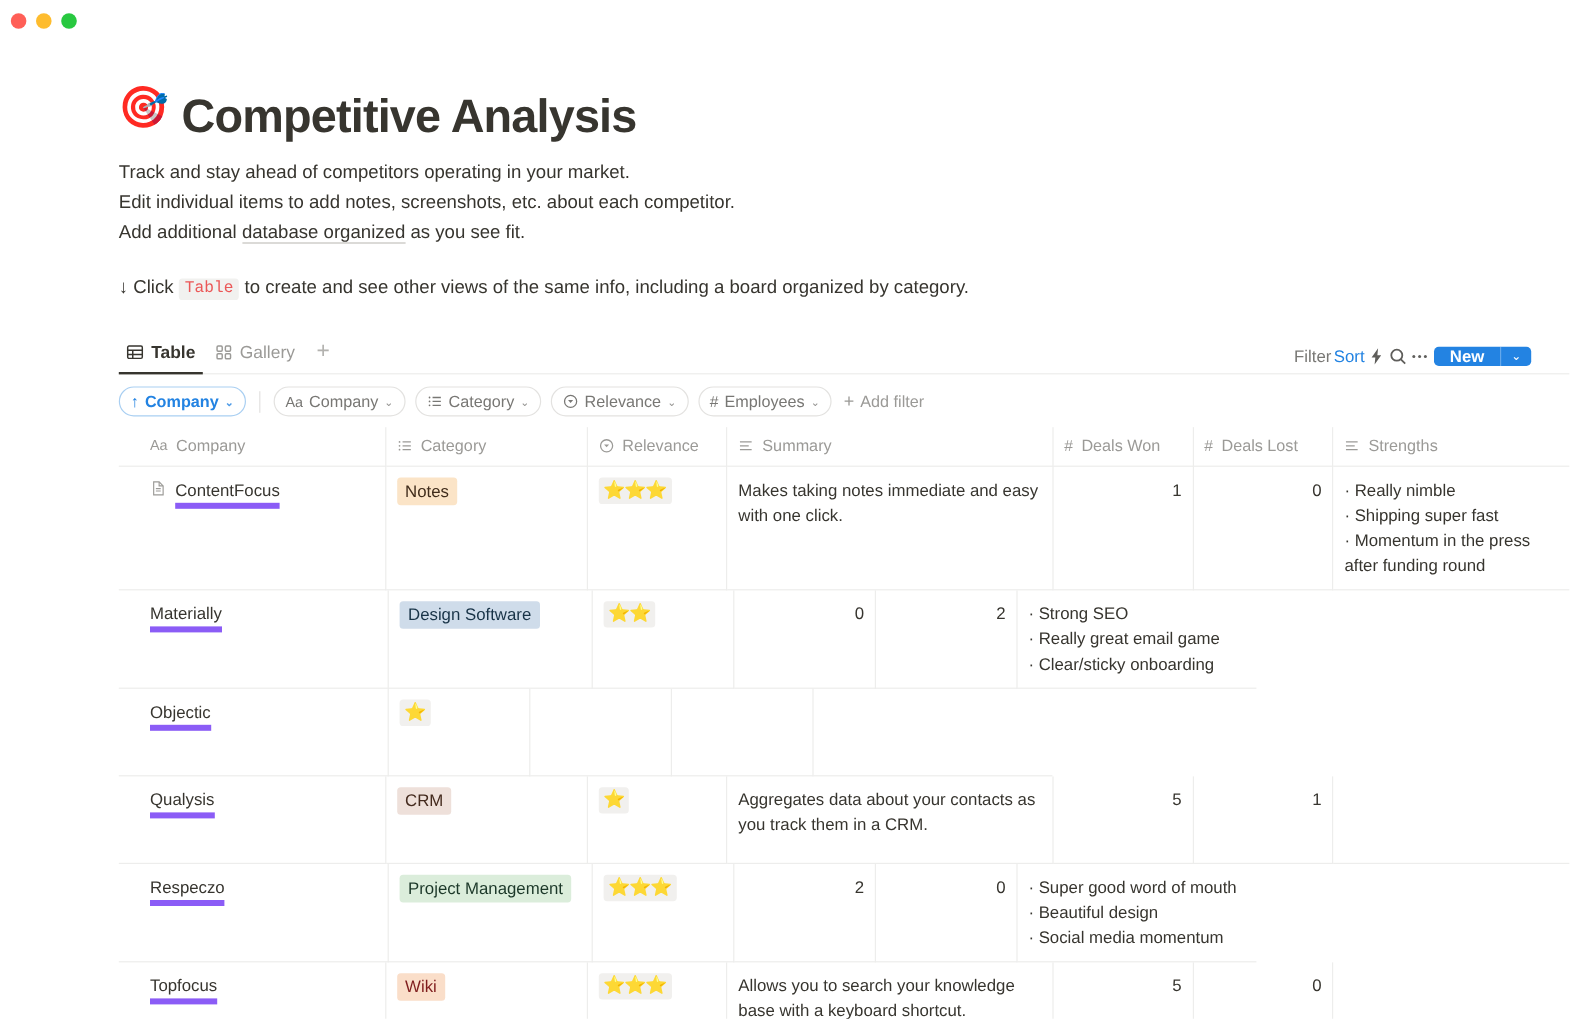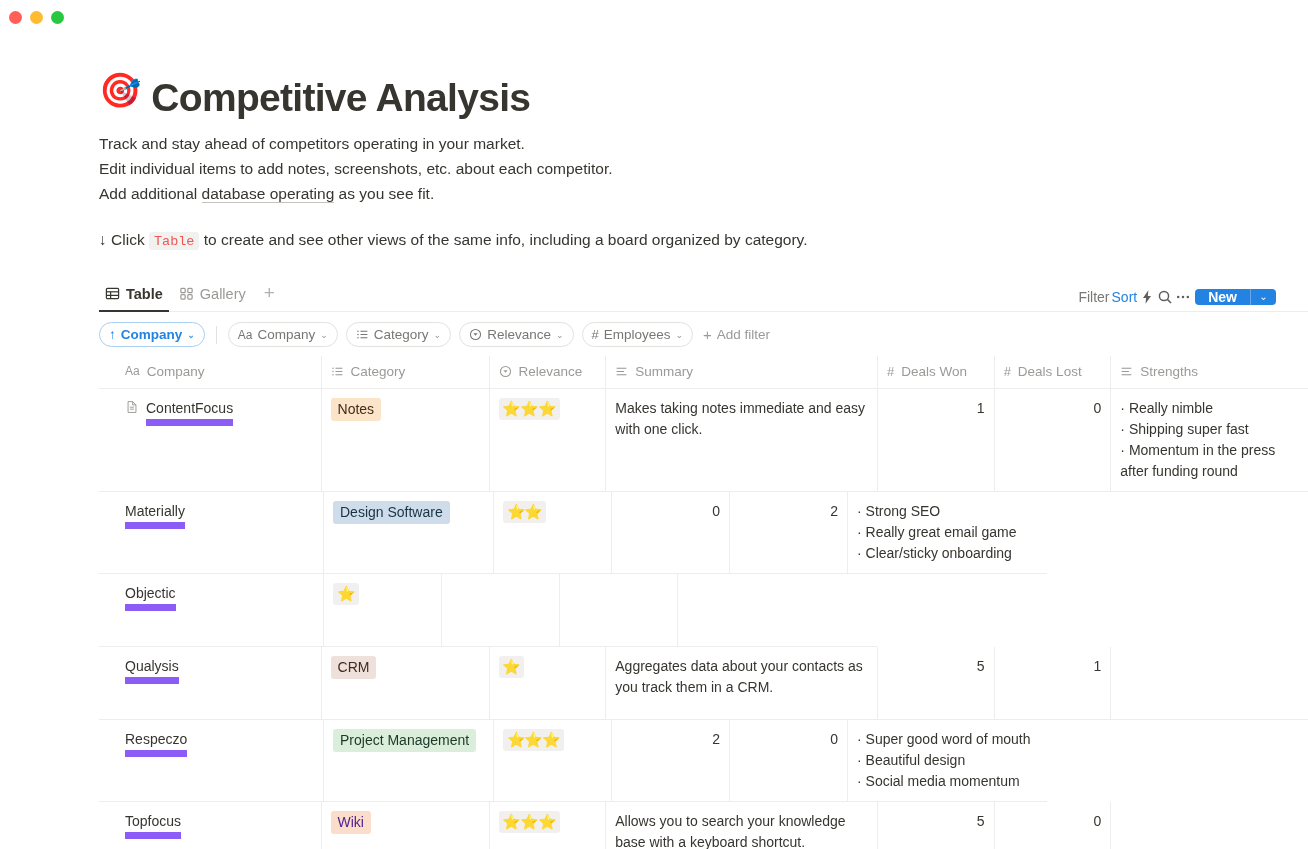--- a/index.html
+++ b/index.html
@@ -208,21 +208,21 @@
 
   .thead .c-company { padding-left: 26px; }
   .thead .c-won, .thead .c-lost { justify-content: flex-start; }
 
   .company-cell {
     display: flex;
     align-items: flex-start;
     gap: 7px;
   }
   .company-name {
-    border-bottom: 7px solid #8b5cf6;
+    border-bottom: 5px solid #8b5cf6;
     color: #37352f;
     cursor: pointer;
   }
   .page-icon { flex: none; color: #9b9a97; margin-top: 2px; }
 
   .tag {
     display: inline-block;
     border-radius: 3px;
     padding: 2px 7px;
     font-size: 14px;
@@ -257,21 +257,21 @@
 <div class="page">
 
   <div class="title-row">
     <span class="title-emoji">🎯</span>
     <span class="page-title">Competitive Analysis</span>
   </div>
 
   <div class="desc-line">Track and stay ahead of competitors operating in your market.</div>
   <div class="desc-line">Edit individual items to add notes, screenshots, etc. about each competitor.</div>
   <div class="desc-line">
-    <span>Add additional </span><a class="desc-link" href="#">database operating</a><span> as you see fit.</span>
+    <span>Add additional </span><a class="desc-link" href="#">database organized</a><span> as you see fit.</span>
   </div>
 
   <div class="hint-line">
     <span>↓ Click </span><span class="code-chip">Table</span><span> to create and see other views of the same info, including a board organized by category.</span>
   </div>
 
   <div class="viewbar">
     <div class="view-tabs">
       <div class="view-tab active">
         <span>
@@ -512,21 +512,21 @@
           <div class="tcell c-strengths"><span class="strength-list">· Super good word of mouth
 · Beautiful design
 · Social media momentum</span></div>
         </div>
         <div class="trow">
           <div class="tcell c-company">
             <span class="company-cell">
               <span class="company-name">Topfocus</span>
             </span>
           </div>
-          <div class="tcell c-category"><span class="tag" style="background:#fadec9;color:#4c1d95;">Wiki</span></div>
+          <div class="tcell c-category"><span class="tag" style="background:#fadec9;color:#7f1d1d;">Wiki</span></div>
           <div class="tcell c-relevance"><span class="stars">⭐⭐⭐</span></div>
           <div class="tcell c-summary"><span>Allows you to search your knowledge base with a keyboard shortcut.</span></div>
           <div class="tcell c-won num"><span>5</span></div>
           <div class="tcell c-lost num"><span>0</span></div>
           <div class="tcell c-strengths"><span class="strength-list"></span></div>
         </div>
       </div>
 
   </div>
 </div>

